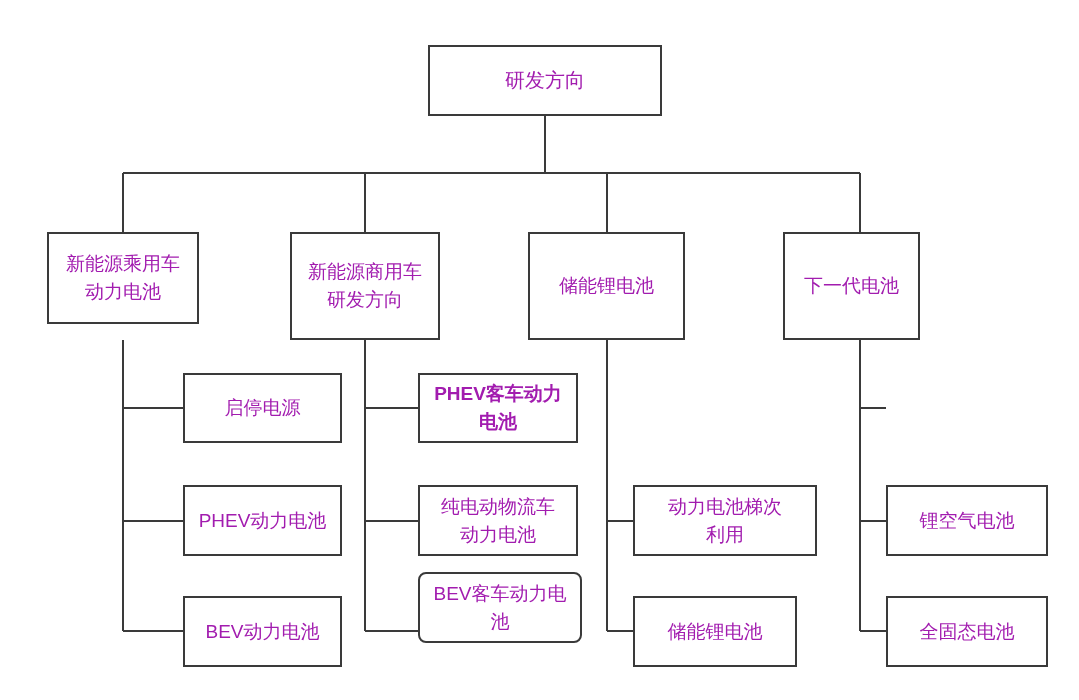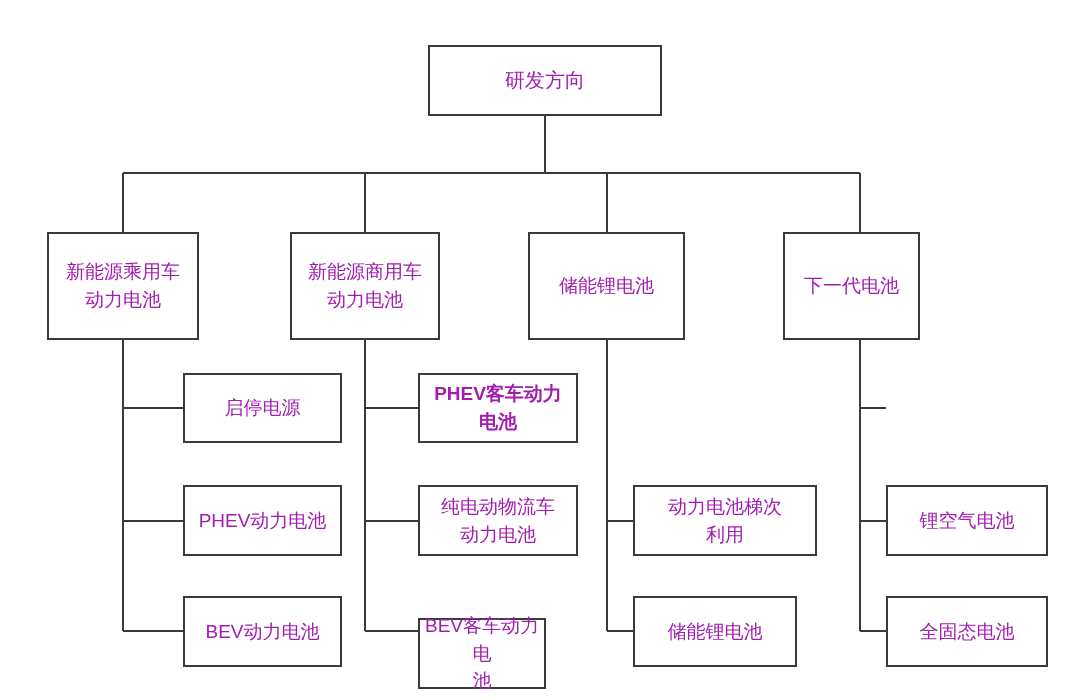--- a/index.html
+++ b/index.html
@@ -70,36 +70,36 @@
 
       <path d="M860 340 V631"></path>
       <path d="M860 408 H886"></path>
       <path d="M860 521 H886"></path>
       <path d="M860 631 H886"></path>
     </g>
   </svg>
 
   <div class="node root" style="left:428px; top:45px; width:234px; height:71px;">研发方向</div>
 
-  <div class="node" style="left:47px; top:232px; width:152px; height:108px;">新能源乘用车
+  <div class="node" style="left:47px; top:232px; width:152px; height:92px;">新能源乘用车
 动力电池</div>
   <div class="node" style="left:290px; top:232px; width:150px; height:108px;">新能源商用车
-动力电池</div>
+研发方向</div>
   <div class="node" style="left:528px; top:232px; width:157px; height:108px;">储能锂电池</div>
   <div class="node" style="left:783px; top:232px; width:137px; height:108px;">下一代电池</div>
 
   <div class="node" style="left:183px; top:373px; width:159px; height:70px;">启停电源</div>
   <div class="node" style="left:183px; top:485px; width:159px; height:71px;">PHEV动力电池</div>
   <div class="node" style="left:183px; top:596px; width:159px; height:71px;">BEV动力电池</div>
 
   <div class="node" style="left:418px; top:373px; width:160px; height:70px;font-weight:bold;">PHEV客车动力
 电池</div>
   <div class="node" style="left:418px; top:485px; width:160px; height:71px;">纯电动物流车
 动力电池</div>
-  <div class="node" style="left:418px; top:618px; width:128px; height:71px;">BEV客车动力电
+  <div class="node" style="left:418px; top:572px; width:164px; height:71px;border-radius:8px;">BEV客车动力电
 池</div>
 
   <div class="node" style="left:633px; top:485px; width:184px; height:71px;">动力电池梯次
 利用</div>
   <div class="node" style="left:633px; top:596px; width:164px; height:71px;">储能锂电池</div>
 
   <div class="node" style="left:886px; top:485px; width:162px; height:71px;">锂空气电池</div>
   <div class="node" style="left:886px; top:596px; width:162px; height:71px;">全固态电池</div>
 
 </div>

